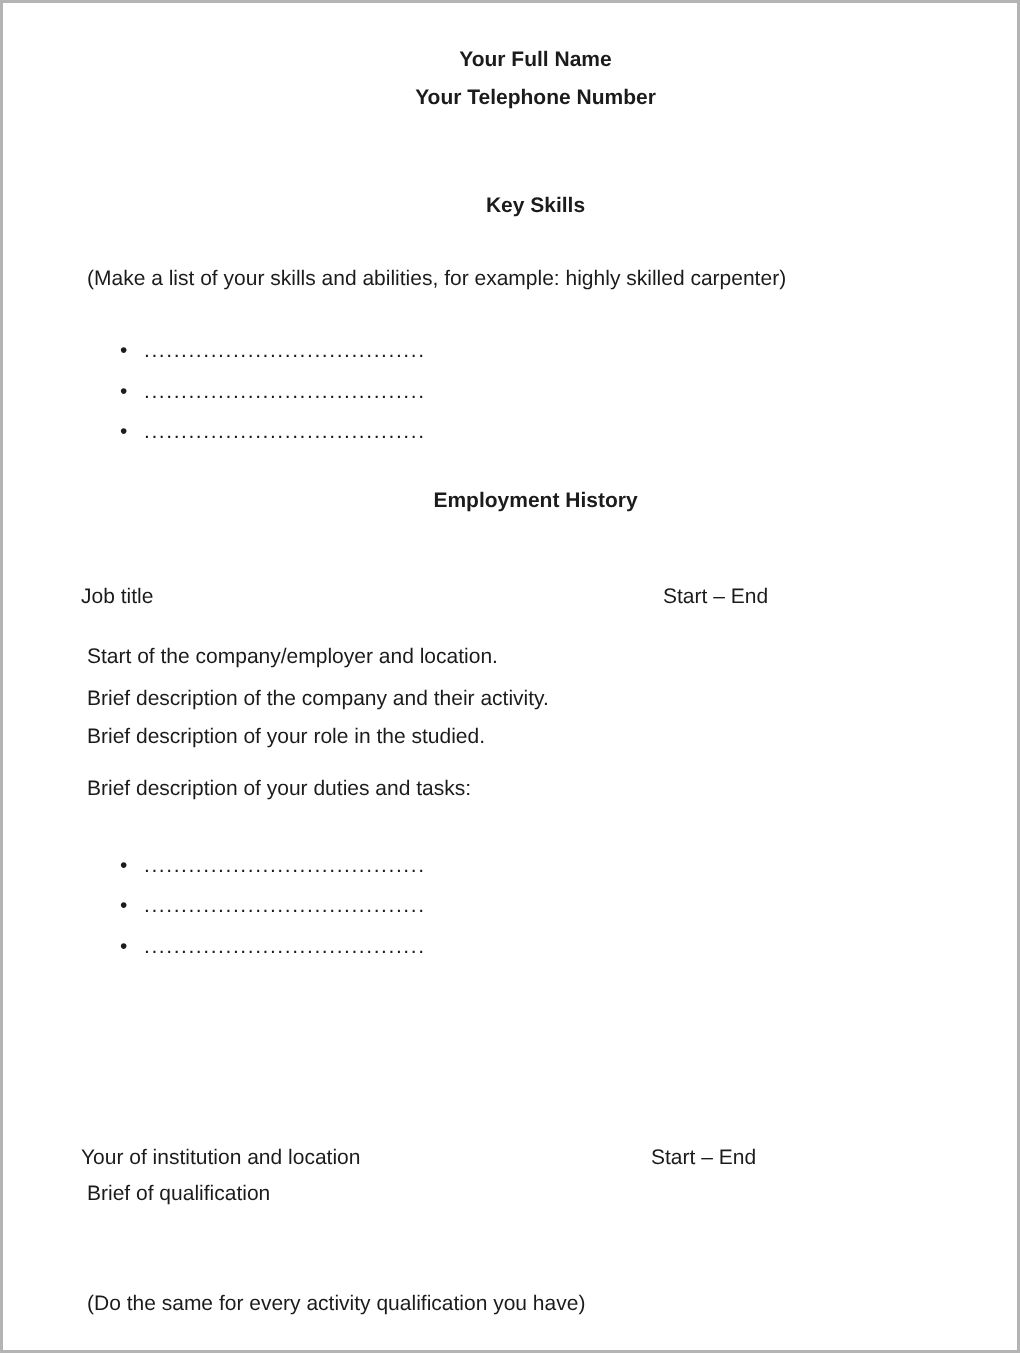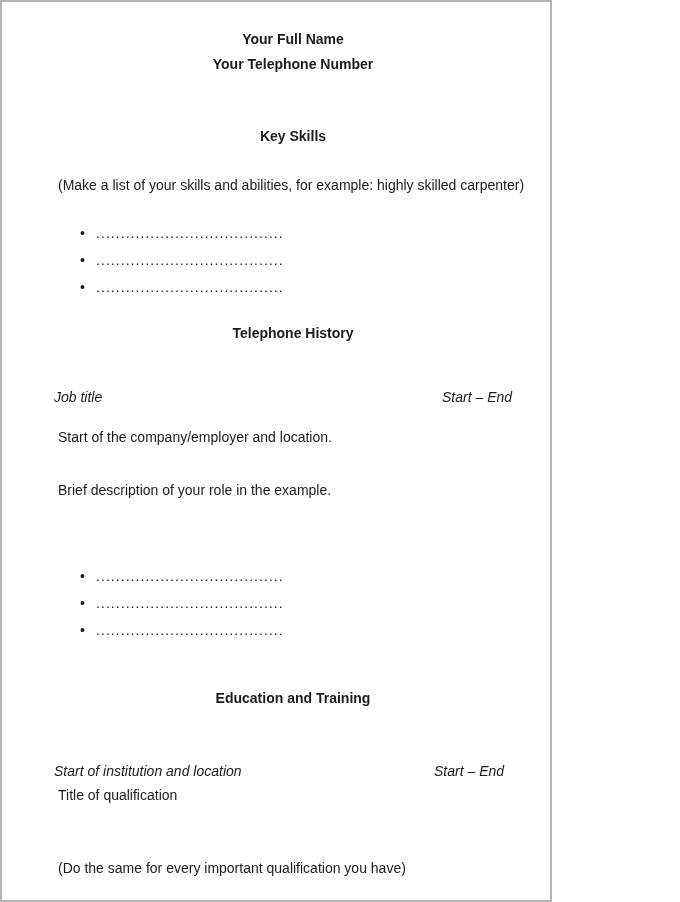--- a/index.html
+++ b/index.html
@@ -2,21 +2,21 @@
 <html><head>
 <meta charset="utf-8">
 <style>
   html, body {
     margin: 0;
     padding: 0;
     background: #ffffff;
   }
   .page {
     position: relative;
-    width: 552px;
+    width: 680px;
     height: 902px;
     box-sizing: border-box;
     border: 2px solid #b4b4b4;
     background: #ffffff;
     font-family: "Liberation Sans", sans-serif;
     color: #1b1b1b;
     overflow: hidden;
   }
   .line {
     position: absolute;
@@ -35,21 +35,20 @@
   }
   .lm {
     left: 56px;
     right: auto;
   }
   .row span {
     position: absolute;
     top: 0;
     height: 18px;
     line-height: 18px;
-    font-style: italic;
   }
   .row .label-left  { left: 52px; }
   .row .date-emp    { left: 440px; }
   .row .date-edu    { left: 432px; }
   .bullet-row .bullet {
     position: absolute;
     left: 78px;
     top: 0;
   }
   .bullet-row .dots {
@@ -76,46 +75,47 @@
   </div>
   <div class="line bullet-row" style="top:249px">
     <span class="bullet">•</span>
     <span class="dots">......................................</span>
   </div>
   <div class="line bullet-row" style="top:276px">
     <span class="bullet">•</span>
     <span class="dots">......................................</span>
   </div>
 
-  <div class="line center" style="top:322px">Telephone History</div>
+  <div class="line center" style="top:322px">Employment History</div>
 
   <div class="line row" style="top:386px">
     <span class="label-left">Job title</span>
     <span class="date-emp">Start – End</span>
   </div>
 
   <div class="line lm" style="top:426px">Start of the company/employer and location.</div>
-  <div class="line lm" style="top:479px">Brief description of your role in the example.</div>
+  <div class="line lm" style="top:454px">Brief description of the company and their activity.</div>
+  <div class="line lm" style="top:479px">Brief description of your role in the studied.</div>
+  <div class="line lm" style="top:514px">Brief description of your duties and tasks:</div>
 
   <div class="line bullet-row" style="top:565px">
     <span class="bullet">•</span>
     <span class="dots">......................................</span>
   </div>
   <div class="line bullet-row" style="top:592px">
     <span class="bullet">•</span>
     <span class="dots">......................................</span>
   </div>
   <div class="line bullet-row" style="top:619px">
     <span class="bullet">•</span>
     <span class="dots">......................................</span>
   </div>
 
-  <div class="line center" style="top:687px">Education and Training</div>
 
   <div class="line row" style="top:760px">
-    <span class="label-left">Start of institution and location</span>
+    <span class="label-left">Your of institution and location</span>
     <span class="date-edu">Start – End</span>
   </div>
 
-  <div class="line lm" style="top:784px">Title of qualification</div>
-  <div class="line lm" style="top:857px">(Do the same for every important qualification you have)</div>
+  <div class="line lm" style="top:784px">Brief of qualification</div>
+  <div class="line lm" style="top:857px">(Do the same for every activity qualification you have)</div>
 
 </div>
 
 </body></html>

